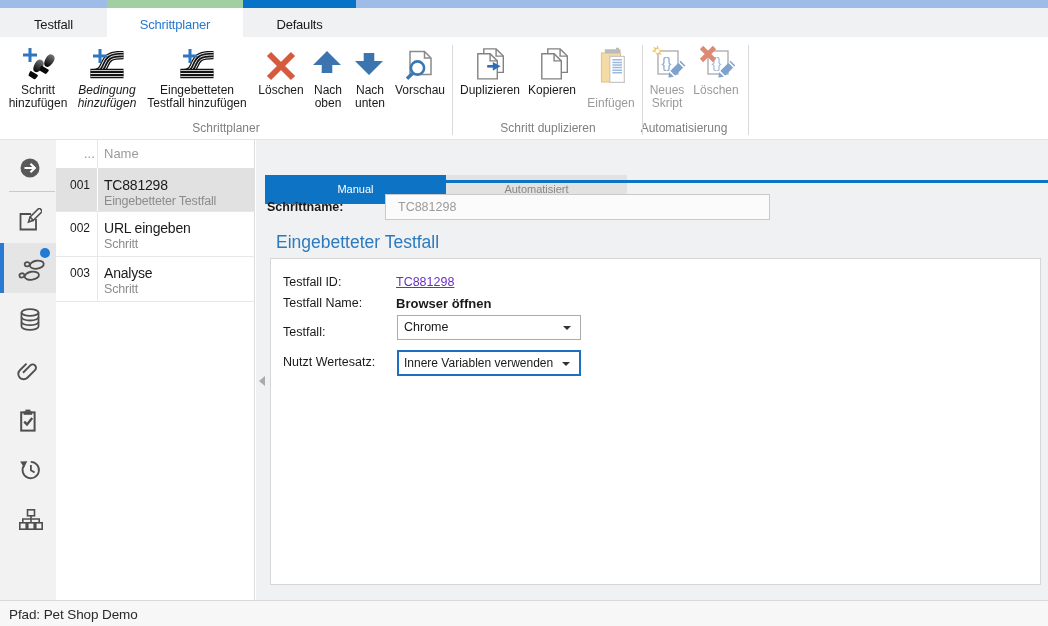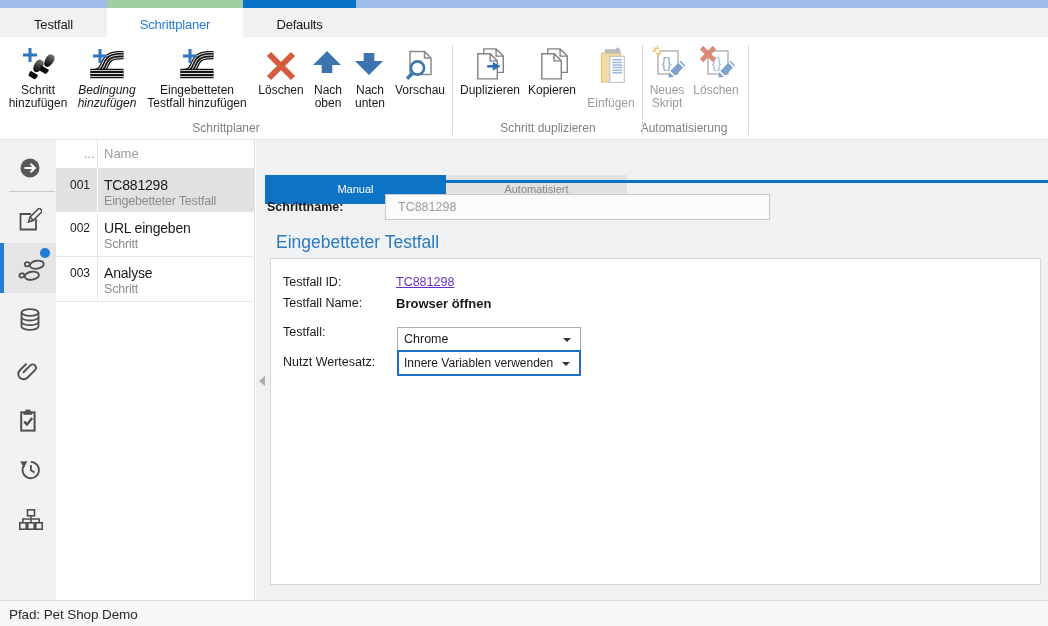--- a/index.html
+++ b/index.html
@@ -318,20 +318,20 @@
   <div id="mline"></div>
   <div id="schrittlbl">Schrittname:</div>
   <div id="schrittinput">TC881298</div>
   <div id="heading">Eingebetteter Testfall</div>
   <div id="box">
     <div class="flbl" style="top:16px;">Testfall ID:</div>
     <a class="fval" style="top:16px; color:#6a2fbf;" href="#">TC881298</a>
     <div class="flbl" style="top:37px;">Testfall Name:</div>
     <div class="fval" style="top:37px; font-weight:bold; font-size:13px;">Browser öffnen</div>
     <div class="flbl" style="top:66px;">Testfall:</div>
-    <div class="dd" style="top:68px;">Chrome<span class="arr"></span></div>
+    <div class="dd" style="top:56px;">Chrome<span class="arr"></span></div>
     <div class="flbl" style="top:96px;">Nutzt Wertesatz:</div>
     <div class="dd" id="dd2" style="top:91px;">Innere Variablen verwenden<span class="arr"></span></div>
   </div>
   <div id="splitter"></div>
 </div>
 
 <div class="abs" id="status">Pfad: Pet Shop Demo</div>
 
 </body></html>

